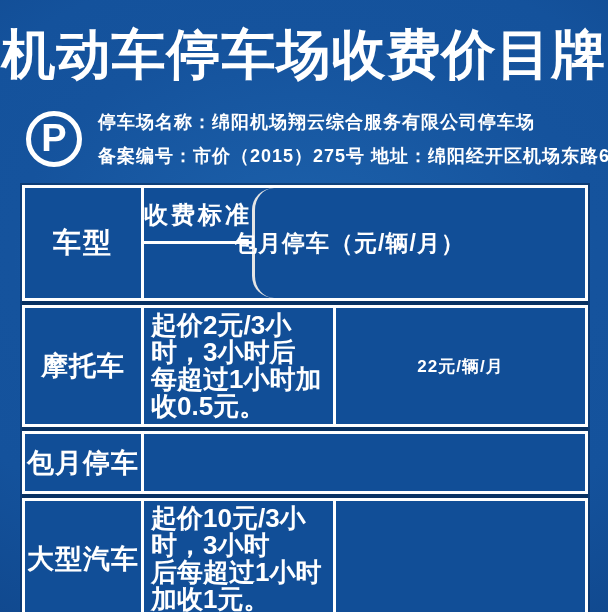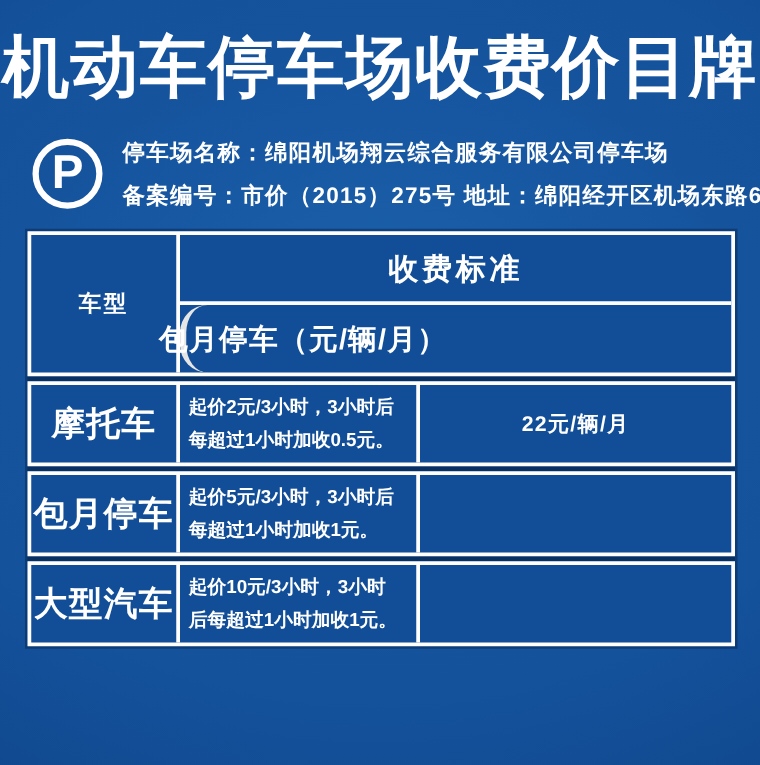--- a/index.html
+++ b/index.html
@@ -72,48 +72,48 @@
   }
   .block {
     background: #114e97;
     border: 3px solid #ffffff;
     box-shadow: 0 0 0 2px rgba(7, 42, 86, 0.55);
     display: grid;
   }
   .header-block { grid-template-columns: 119px 1fr; height: 116px; }
   .type-head {
     display: flex; align-items: center; justify-content: center;
-    font-size: 18px; font-weight: 900; letter-spacing: 2px;
+    font-size: 28px; font-weight: 900; letter-spacing: 2px;
     border-right: 3px solid #ffffff;
   }
-  .head-right { display: flex; flex-direction: column; text-align: center; }
+  .head-right { display: flex; flex-direction: row; text-align: center; }
   .fee-head {
     height: 56px;
     border-bottom: 3px solid #ffffff;
     display: flex; align-items: center; justify-content: center;
     font-size: 24px; font-weight: 900; letter-spacing: 3px;
   }
   .sub-row { flex: 1; display: grid; grid-template-columns: 192px 1fr; }
   .sub-cell {
     display: flex; align-items: center; justify-content: center;
     font-size: 23px; font-weight: 900; letter-spacing: 1px;
     white-space: nowrap;
   }
-  .sub-cell.monthly-head { border-left: 5px solid #e5e5e5; border-radius: 22px; }
+  .sub-cell.monthly-head { border-left: 3px solid #e5e5e5; border-radius: 22px; }
   .data-row { grid-template-columns: 119px 192px 1fr; min-height: 63px; }
   .type-cell {
     display: flex; align-items: center; justify-content: center;
     font-size: 27px; font-weight: 700; letter-spacing: 1px;
     border-right: 3px solid #ffffff;
     white-space: nowrap;
   }
   .temp-cell {
     display: flex; align-items: center;
     padding: 4px 2px 4px 7px;
-    font-size: 15px; font-weight: 900;
+    font-size: 26px; font-weight: 900;
     line-height: 27px;
     border-right: 3px solid #ffffff;
     white-space: pre-line;
   }
   .monthly-cell {
     display: flex; align-items: center; justify-content: center;
     font-size: 17px; font-weight: 900; letter-spacing: 1px;
   }
 </style>
 </head>
@@ -147,22 +147,20 @@
 
     <div class="block data-row">
       <div class="type-cell">摩托车</div>
       <div class="temp-cell">起价2元/3小时，3小时后
 每超过1小时加收0.5元。</div>
       <div class="monthly-cell">22元/辆/月</div>
     </div>
 
     <div class="block data-row">
       <div class="type-cell">包月停车</div>
-      <div class="temp-cell">起价5元/3小时，3小时后
-每超过1小时加收1元。</div>
       <div class="monthly-cell"></div>
     </div>
 
     <div class="block data-row">
       <div class="type-cell">大型汽车</div>
       <div class="temp-cell">起价10元/3小时，3小时
 后每超过1小时加收1元。</div>
       <div class="monthly-cell"></div>
     </div>
 

